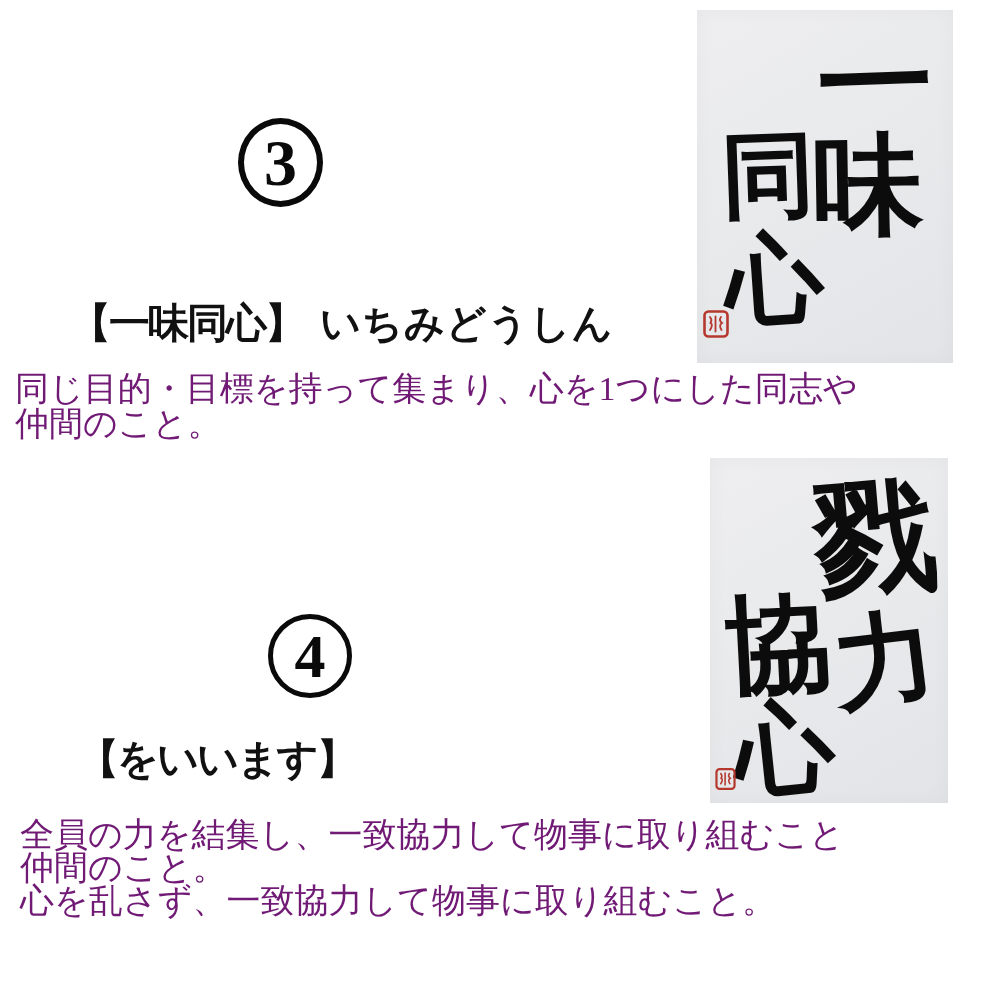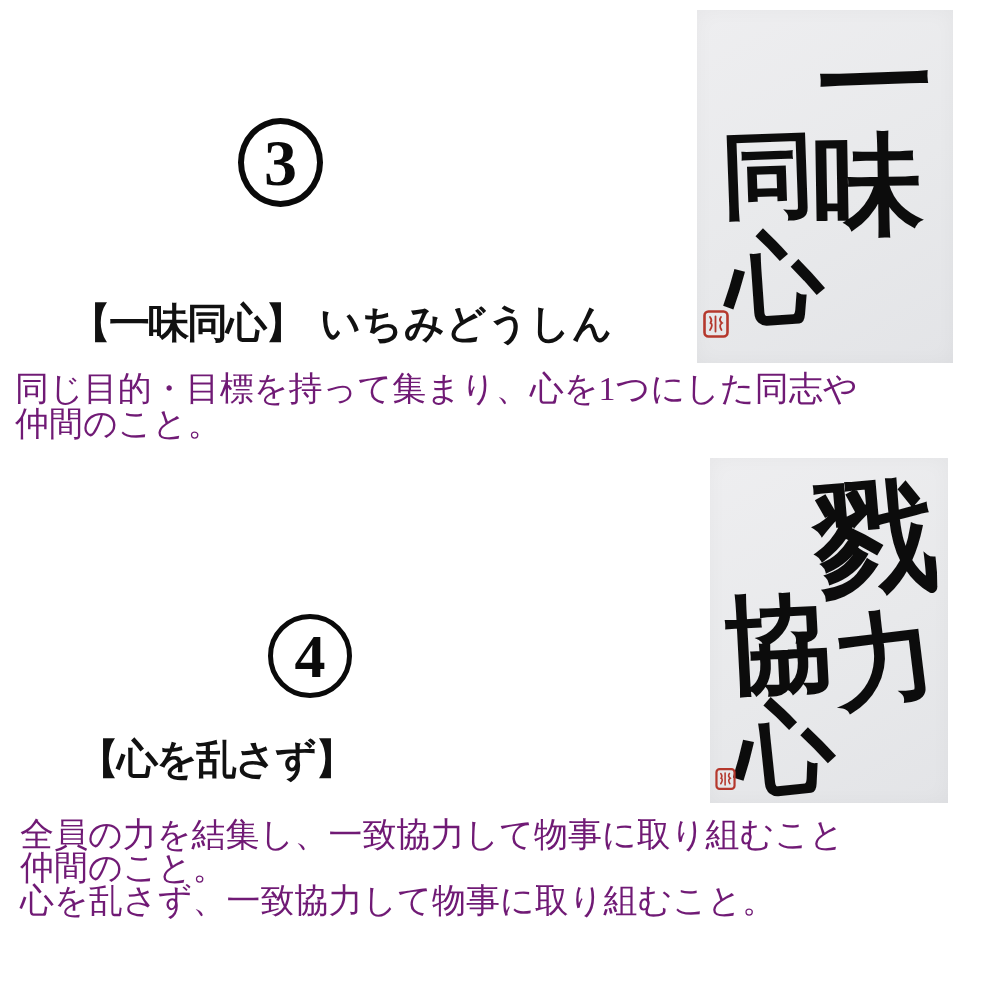--- a/index.html
+++ b/index.html
@@ -98,21 +98,21 @@
     <span class="cal c2-3">心</span>
     <span class="seal seal-2">
       <svg width="21" height="22" viewBox="0 0 26 28">
         <rect x="1.5" y="1.5" width="23" height="25" rx="4" fill="none" stroke="#b5382d" stroke-width="2.8"></rect>
         <path d="M7 7 q2.5 3 0.5 6 q3 1.5 -0.5 7 M12.5 6.5 v15 M18 7 q-2.5 3.5 1 6 q-3.5 2 -0.5 7" fill="none" stroke="#b5382d" stroke-width="2" stroke-linecap="round"></path>
       </svg>
     </span>
   </div>
 
   <div class="heading heading-4">
-    <span class="idiom">【心を乱さず】</span>
+    <span class="idiom">【をいいます】</span>
   </div>
 
   <div class="body-text body-4">
     <div>全員の力を結集し、一致協力して物事に取り組むこと</div>
     <div>仲間のこと。</div>
     <div>心を乱さず、一致協力して物事に取り組むこと。</div>
   </div>
 
 </div>
 

